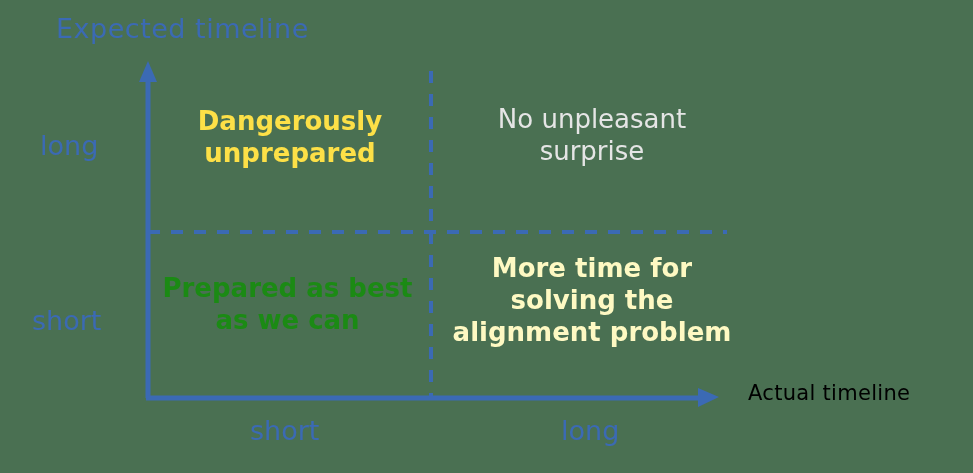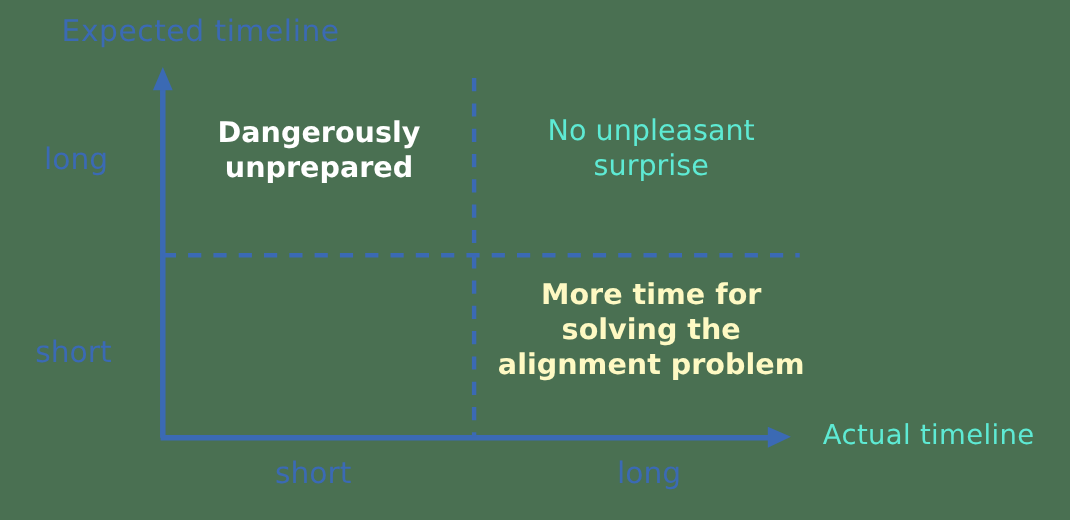--- a/index.html
+++ b/index.html
@@ -37,22 +37,22 @@
     left: 18px;
     top: 13px;
     font-size: 27px;
     color: #3b6ab4;
     letter-spacing: 0.5px;
     margin-left: 38px;
   }
   #x-axis-title {
     left: 748px;
     top: 381px;
-    font-size: 25px;
-    color: #5eead4;
+    font-size: 21px;
+    color: #000000;
     letter-spacing: 0.3px;
     text-align: right;
   }
   #y-tick-long {
     left: 40px;
     top: 130px;
     font-size: 27px;
     color: #3b6ab4;
   }
   #y-tick-short {
@@ -136,24 +136,26 @@
   <p class="txt" id="x-axis-title">Actual timeline</p>
 
   <p class="txt" id="y-tick-long">long</p>
 
   <p class="txt" id="y-tick-short">short</p>
 
   <p class="txt" id="x-tick-short">short</p>
 
   <p class="txt" id="x-tick-long">long</p>
 
-  <p class="quadrant-label" id="quadrant-top-left" style="color: #ffffff;">Dangerously
+  <p class="quadrant-label" id="quadrant-top-left" style="color: #fde047;">Dangerously
 unprepared</p>
 
-  <p class="quadrant-label" id="quadrant-top-right" style="color: #5eead4;">No unpleasant
+  <p class="quadrant-label" id="quadrant-top-right" style="color: #e5e5e5;">No unpleasant
 surprise</p>
 
+  <p class="quadrant-label" id="quadrant-bottom-left" style="color: rgb(27, 138, 20);">Prepared as best
+as we can</p>
 
   <p class="quadrant-label" id="quadrant-bottom-right" style="color: #fef9c3;">More time for
 solving the
 alignment problem</p>
 
 </div>
 
 </body></html>

